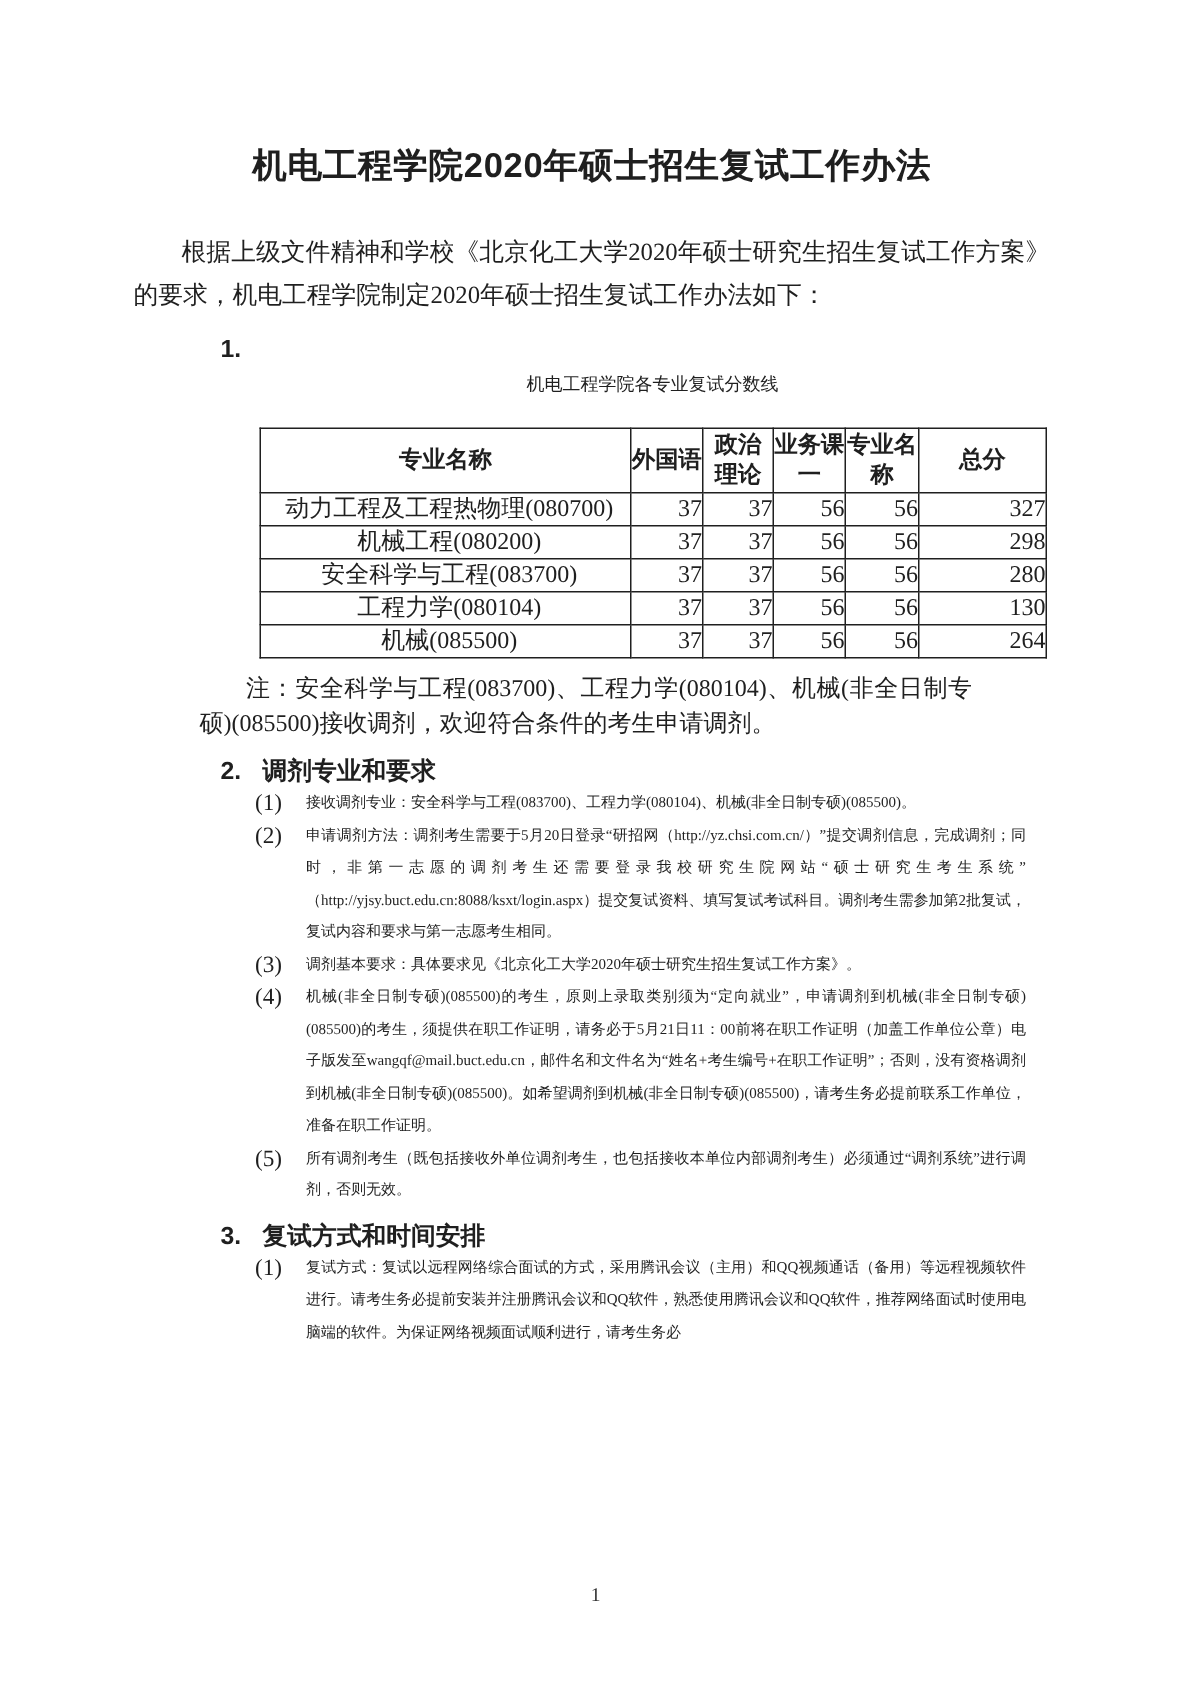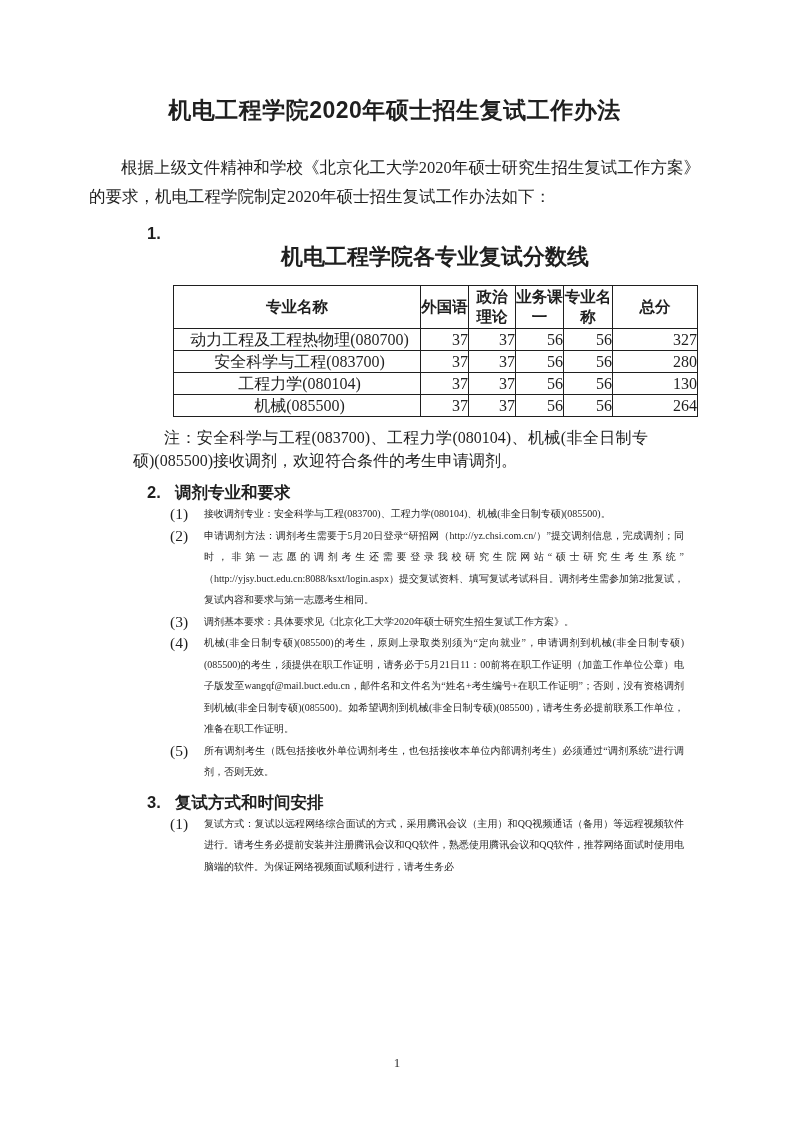--- a/index.html
+++ b/index.html
@@ -36,22 +36,22 @@
     font-weight:700;
     font-size:16.5px;
     line-height:22px;
     display:flex;
   }
   .sec-heading .sec-num{width:28px;flex:0 0 28px;}
 
   .table-wrap{margin:2px 0 0 84px;width:524px;}
   .table-caption{
     font-family:"Liberation Sans", sans-serif;
-    font-weight:700;
-    font-size:22px;
+    font-weight:400;
+    font-size:12px;
     line-height:21px;
     text-align:center;
   }
   table.score-table{
     margin-top:18px;
     width:524px;
     border-collapse:collapse;
     table-layout:fixed;
   }
   table.score-table th, table.score-table td{
@@ -153,20 +153,28 @@
         <tbody>
           <tr>
             <td class="col-name">动力工程及工程热物理(080700)</td>
             <td>37</td>
             <td>37</td>
             <td>56</td>
             <td>56</td>
             <td>327</td>
           </tr>
           <tr>
+            <td class="col-name">机械工程(080200)</td>
+            <td>37</td>
+            <td>37</td>
+            <td>56</td>
+            <td>56</td>
+            <td>298</td>
+          </tr>
+          <tr>
             <td class="col-name">安全科学与工程(083700)</td>
             <td>37</td>
             <td>37</td>
             <td>56</td>
             <td>56</td>
             <td>280</td>
           </tr>
           <tr>
             <td class="col-name">工程力学(080104)</td>
             <td>37</td>

